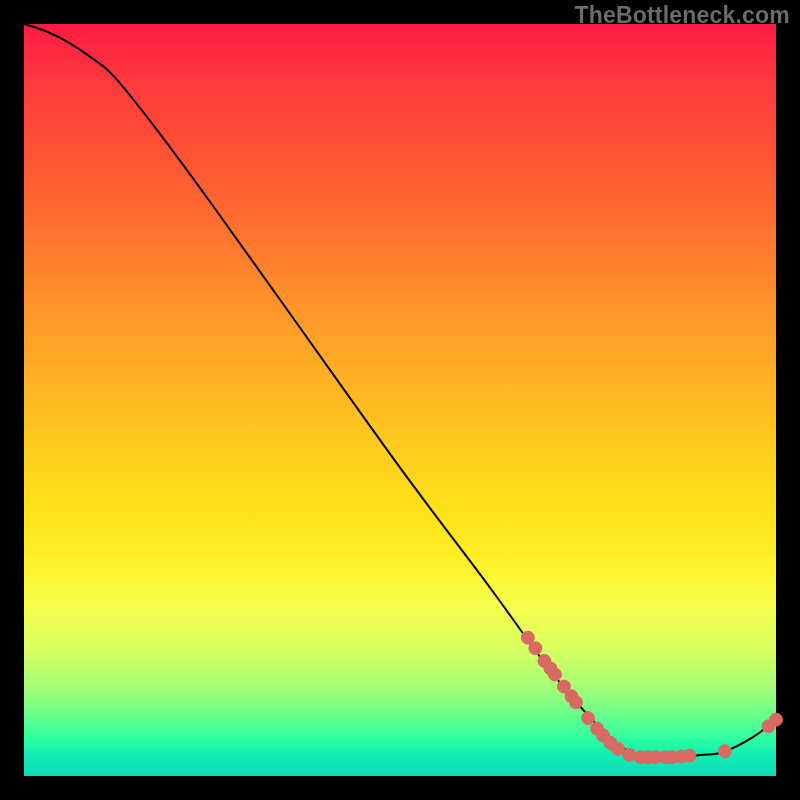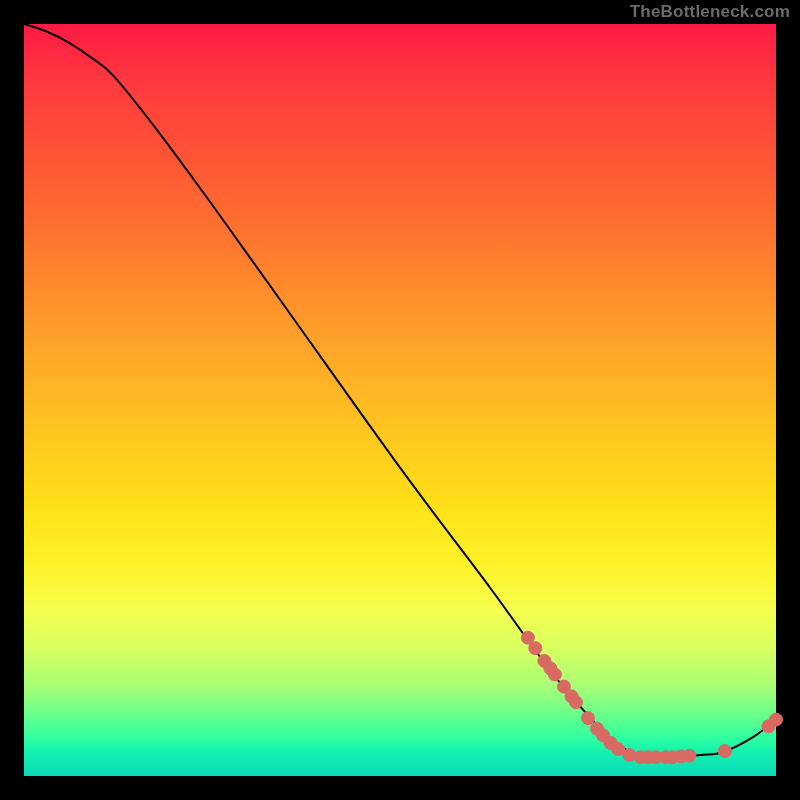--- a/index.html
+++ b/index.html
@@ -33,21 +33,21 @@
       #2effa0 95%,
       #11f0b0 97%,
       #0ed8ba 100%
     );
   }
   .attrib {
     position: absolute;
     top: 2px;
     right: 10px;
     color: #6b6b6b;
-    font-size: 17px;
+    font-size: 23px;
     font-weight: 600;
     letter-spacing: 0.2px;
     margin-left: 18px;
   }
   svg.plot {
     position: absolute;
     left: 24px;
     top: 24px;
     width: 752px;
     height: 752px;

